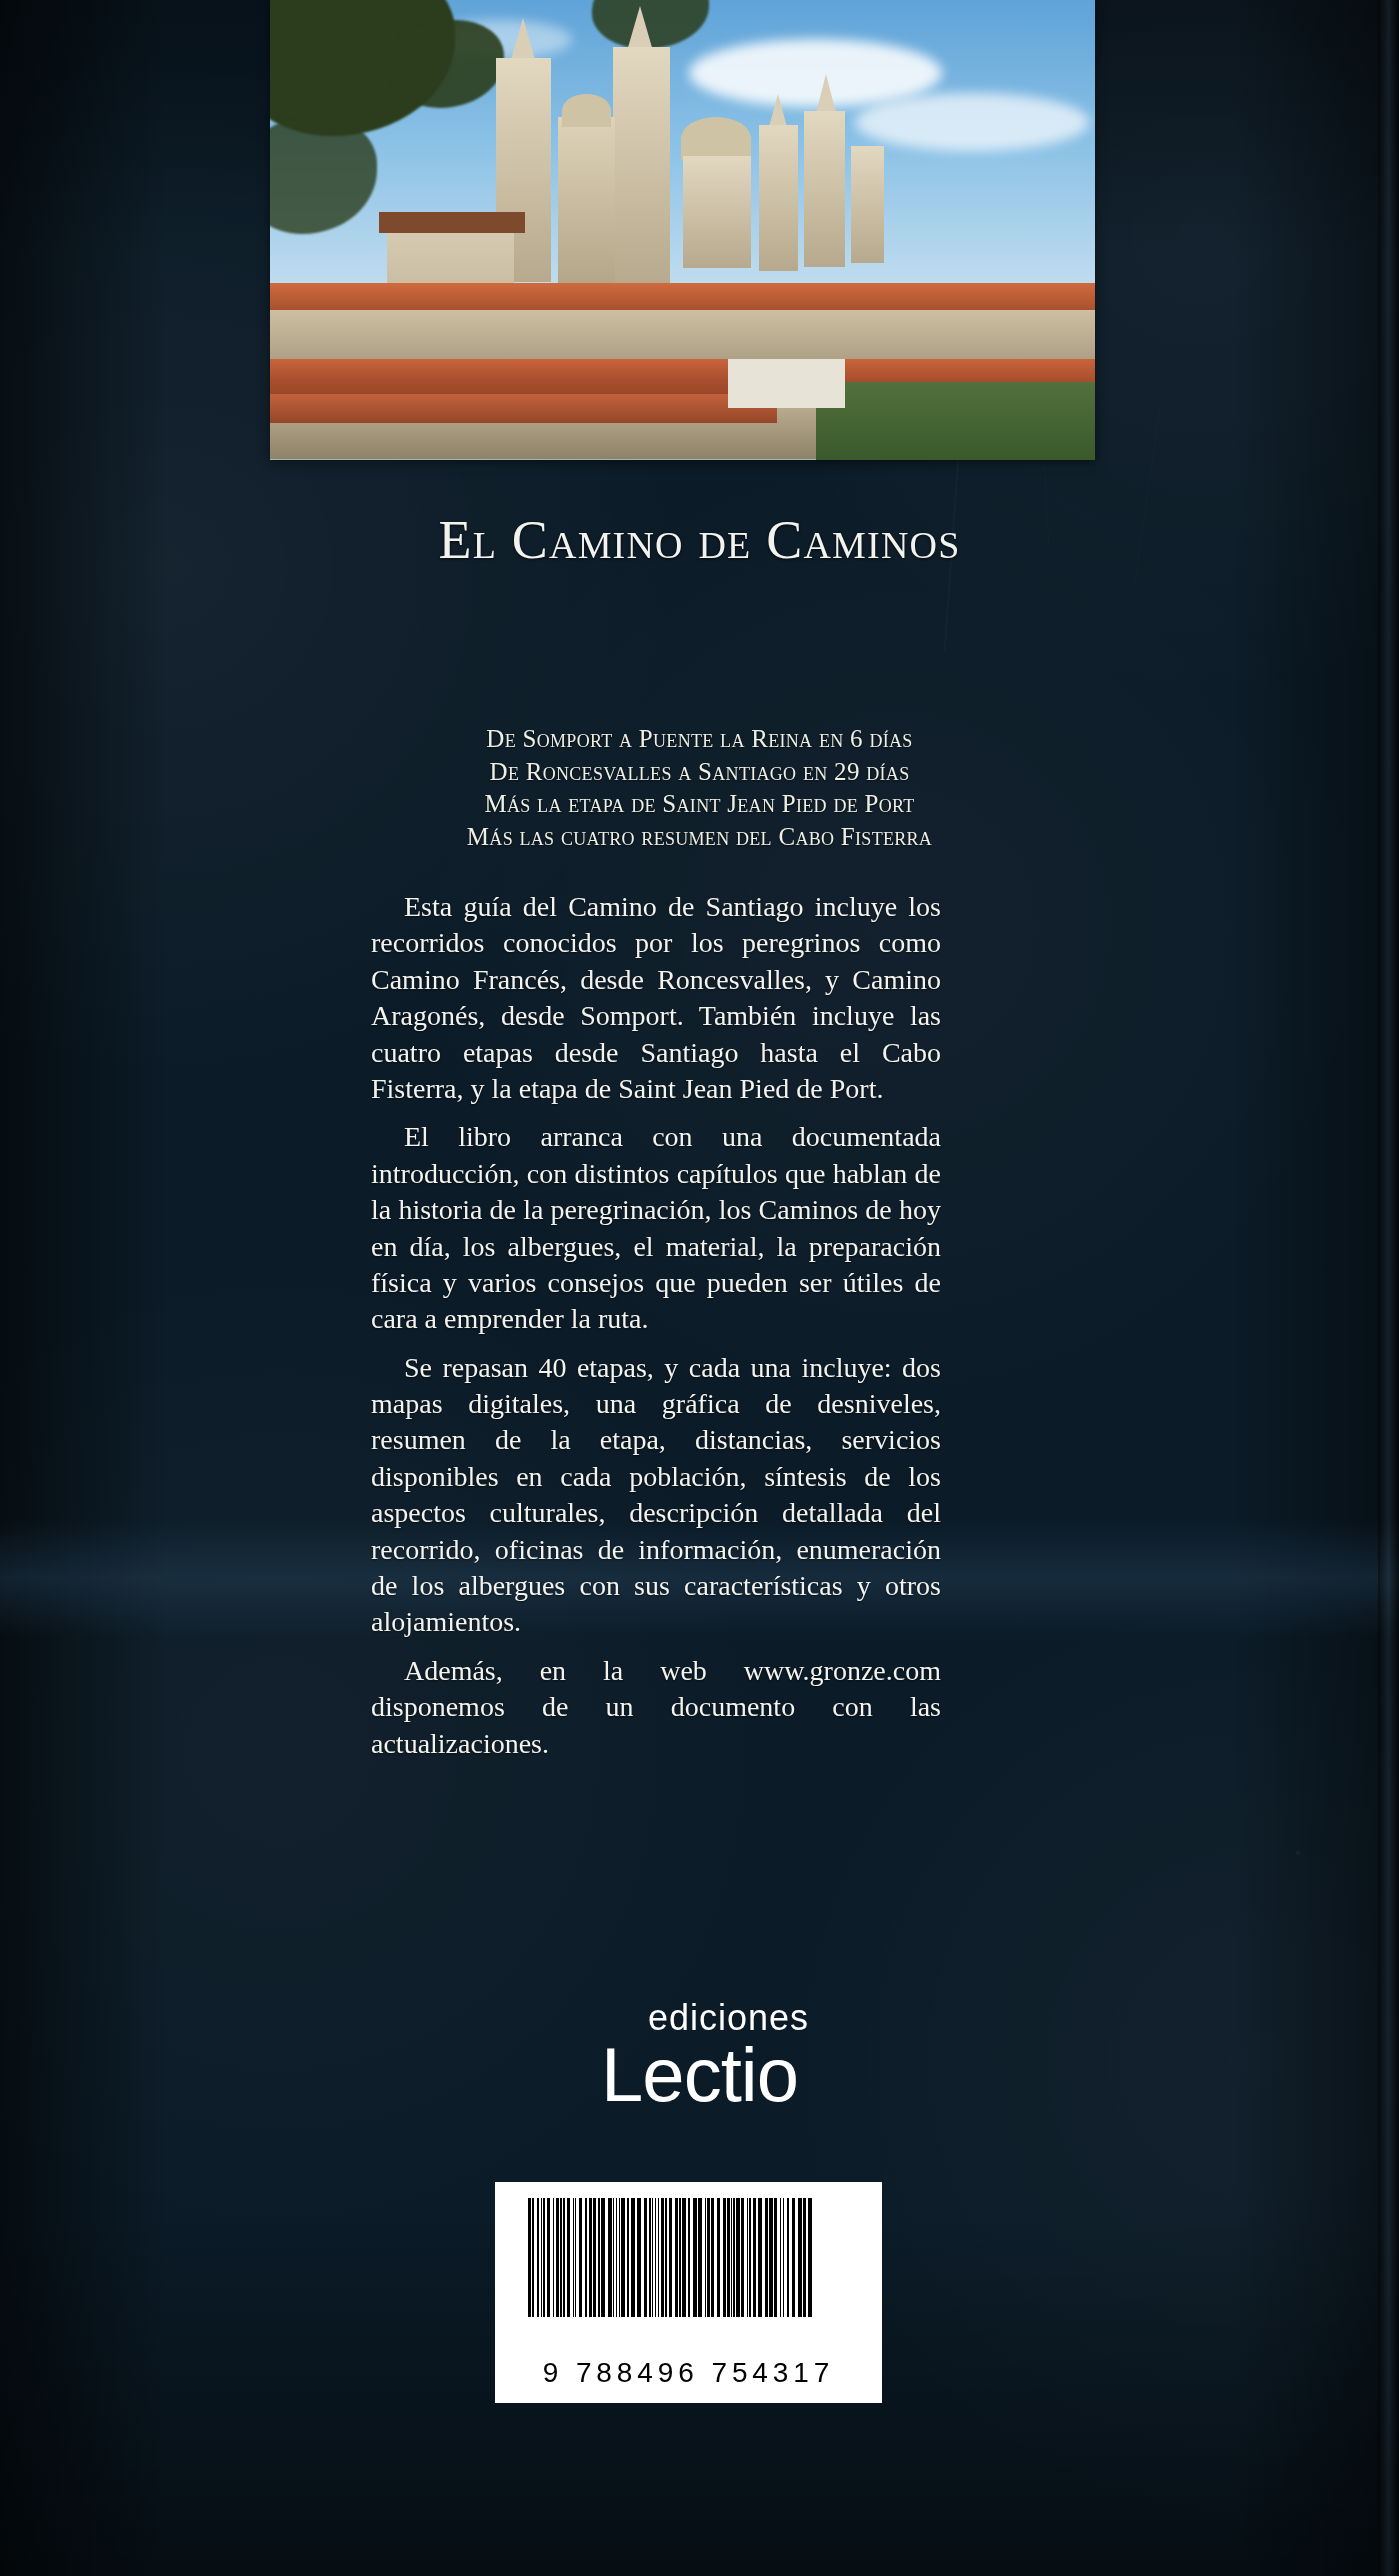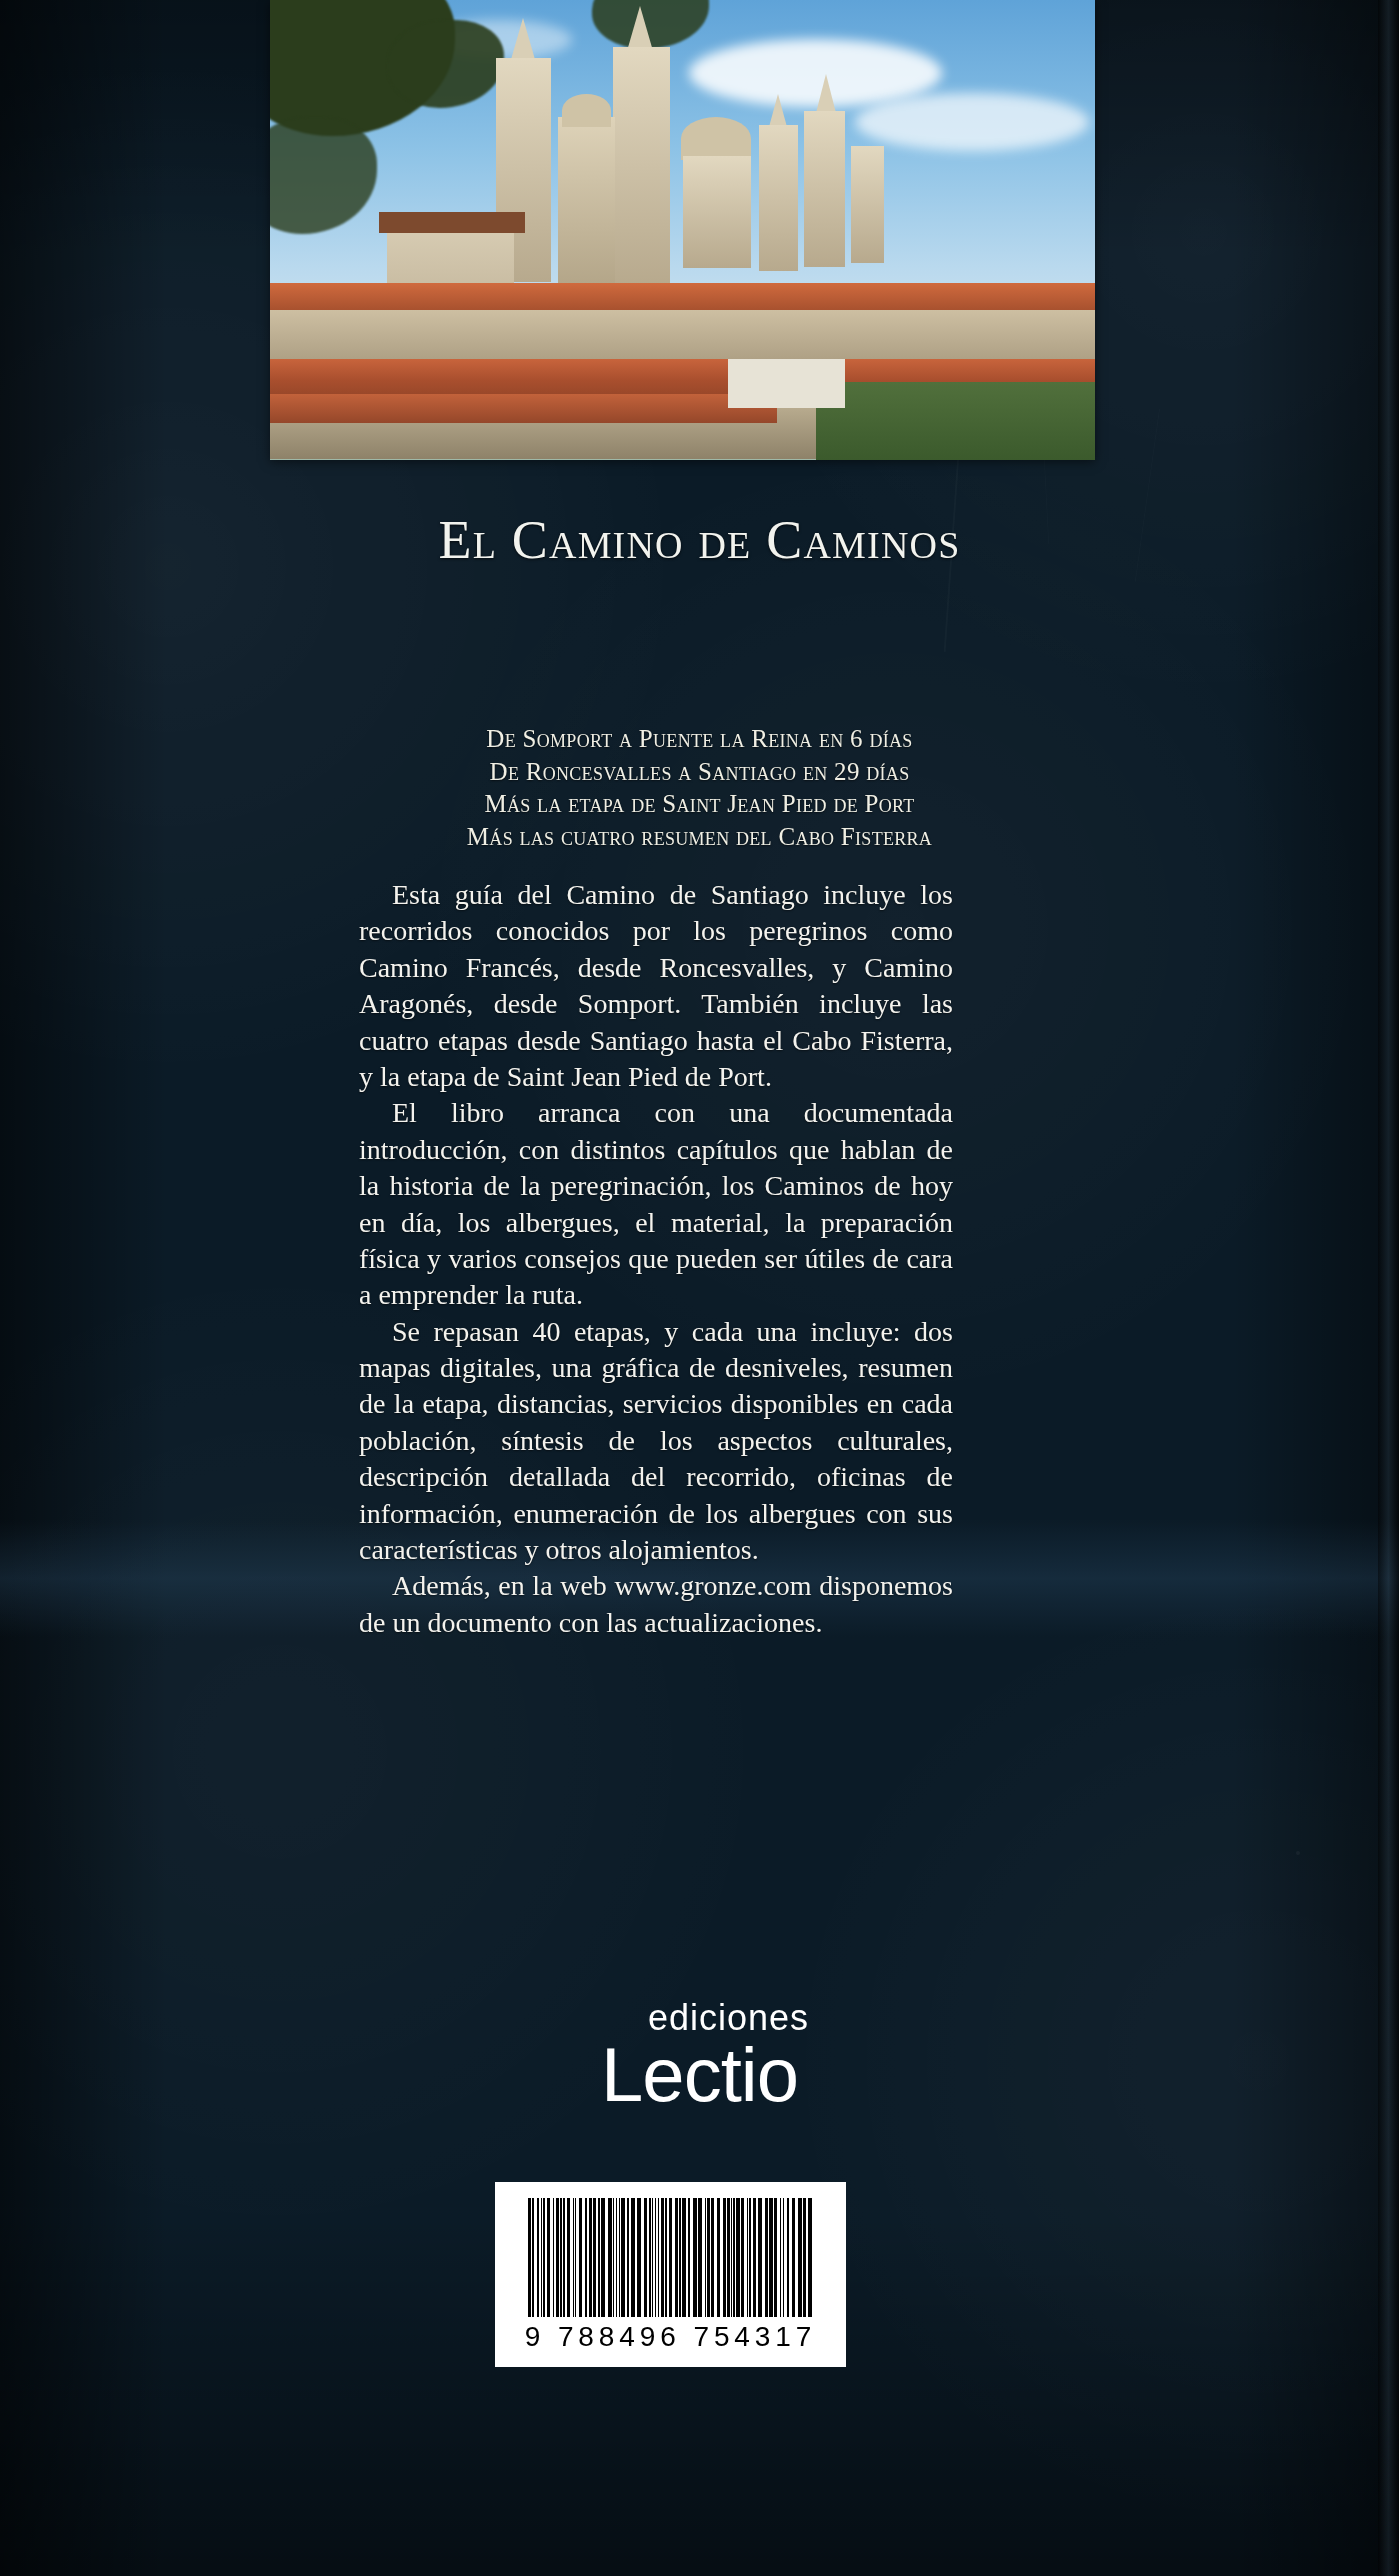--- a/index.html
+++ b/index.html
@@ -192,21 +192,21 @@
     left: 359px;
     top: 877px;
     width: 594px;
     color: #f4f3ee;
     font-size: 28px;
     line-height: 1.30;
     text-align: justify;
     text-shadow: 0 1px 1.9px rgba(0,0,0,0.55);
   }
   .blurb p {
-    margin: 0;
+    margin: 12px;
     text-indent: 33px;
   }
 
   
   .logo {
     position: absolute;
     left: 0; right: 0;
     top: 1997px;
     text-align: center;
     color: #ffffff;
@@ -228,21 +228,21 @@
   }
 
   
   .barcode-box {
     position: absolute;
     left: 495px;
     top: 2182px;
     width: 351px;
     height: 185px;
     background: #ffffff;
-    padding: 0;
+    padding: 18px;
   }
   .bars {
     position: absolute;
     left: 33px;
     top: 15.6px;
     width: 284px;
     height: 119px;
   }
   .bars i {
     position: absolute;

